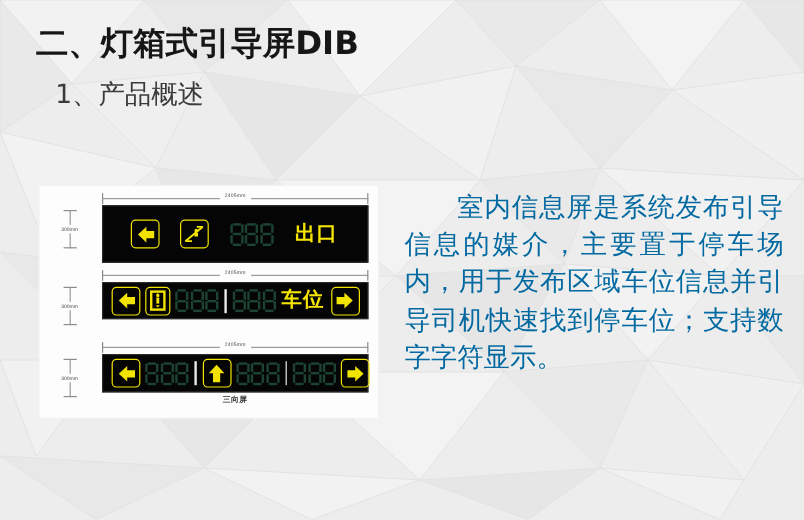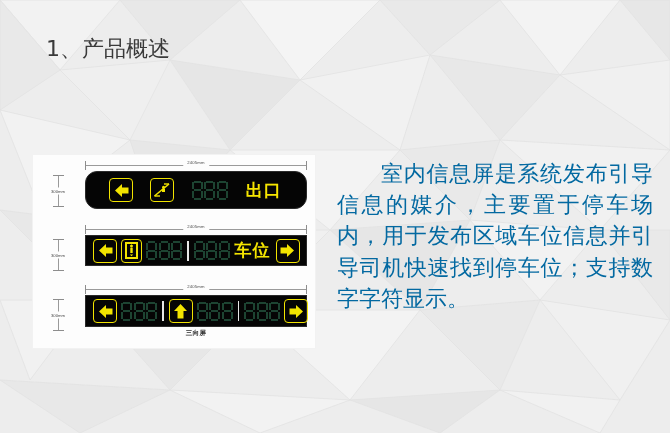--- a/index.html
+++ b/index.html
@@ -68,21 +68,21 @@
   }
 
   
   .board{
     position:absolute;left:52px;top:16px;right:8px;
     background:#050505;
     display:flex;align-items:center;
     box-sizing:border-box;
     border:1px solid #2a2a2a;
   }
-  .b1 .board{height:38px;padding:0 8px;border-radius:12px;}
+  .b1 .board{height:48px;padding:0 8px;}
   .b2 .board{height:31px;padding:10px 5px;}
   .b3 .board{height:32px;padding:0 5px;}
 
   
   .tile{
     width:24px;height:24px;border:1.6px solid #f2e400;border-radius:4px;
     display:flex;align-items:center;justify-content:center;flex:0 0 auto;
     box-sizing:border-box;margin:0 2px;
   }
   .tile.sm{width:21px;height:24px;}
@@ -167,20 +167,21 @@
     <polygon points="420,310 540,300 500,390" fill="#e9e9e9"></polygon>
     <polygon points="540,300 670,320 620,400" fill="#f0f0f0"></polygon>
     <polygon points="0,380 170,390 80,433" fill="#e8e8e8"></polygon>
     <polygon points="170,390 350,400 260,433" fill="#f2f2f2"></polygon>
     <polygon points="350,400 500,390 440,433" fill="#e6e6e6"></polygon>
     <polygon points="500,390 620,400 600,433" fill="#f1f1f1"></polygon>
   </g>
 </svg>
 
 <div class="heading-wrap">
+  <div class="h-main">二、灯箱式引导屏DIB</div>
   <div class="h-sub">1、产品概述</div>
 </div>
 
 <div class="panel">
 
   <div class="screen-block b1">
     <div class="dim-h">
       <div class="line"></div>
         <div class="cap l"></div>
         <div class="cap r"></div>

